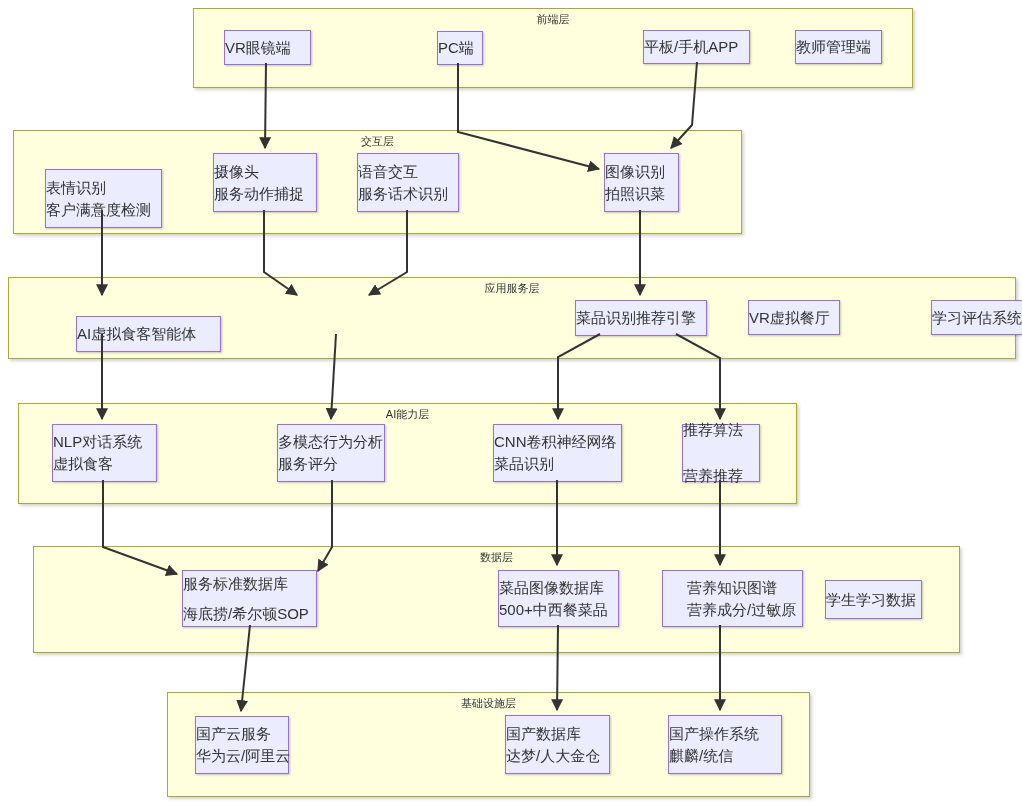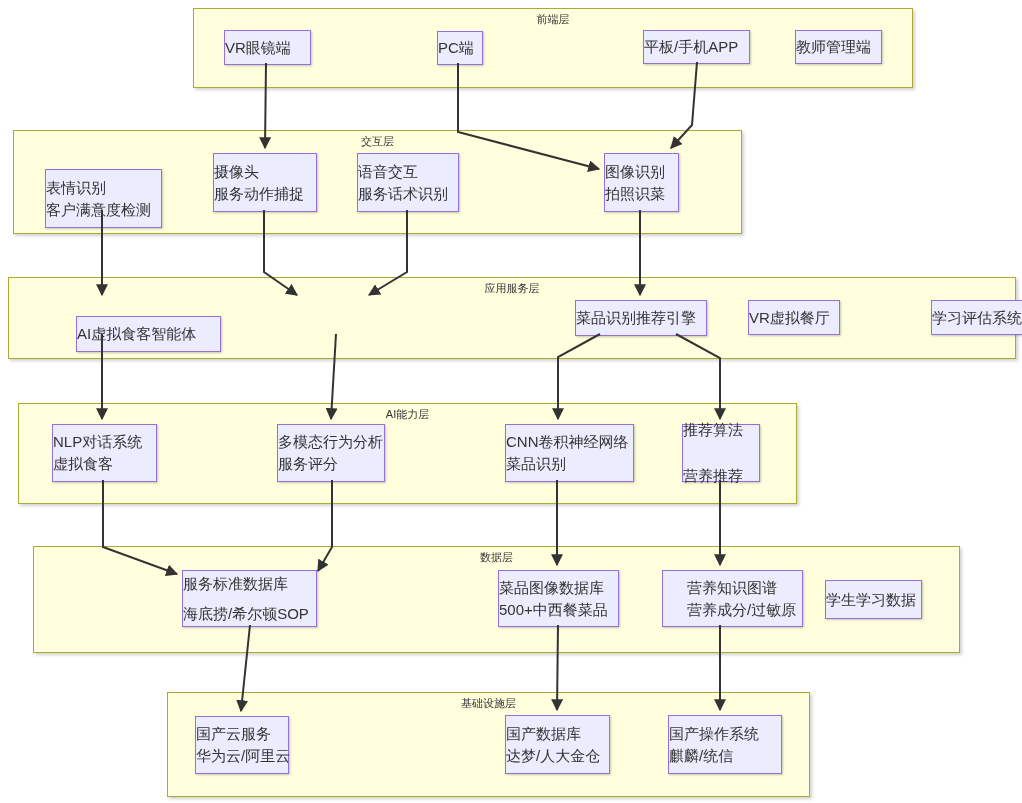--- a/index.html
+++ b/index.html
@@ -115,21 +115,21 @@
       <span class="layer-label">AI能力层</span>
     </div>
     <div class="node" style="left: 52px; top: 424px; width: 103px; height: 56px;">
       <div>NLP对话系统</div>
       <div>虚拟食客</div>
     </div>
     <div class="node" style="left: 277px; top: 424px; width: 106px; height: 56px;">
       <div>多模态行为分析</div>
       <div>服务评分</div>
     </div>
-    <div class="node" style="left: 493px; top: 424px; width: 127px; height: 56px; margin-left: 12px;">
+    <div class="node" style="left: 493px; top: 424px; width: 127px; height: 56px;">
       <div>CNN卷积神经网络</div>
       <div>菜品识别</div>
     </div>
     <div class="node" style="left: 682px; top: 424px; width: 76px; height: 56px; gap: 24px;">
       <div>推荐算法</div>
       <div>营养推荐</div>
     </div>
     <div class="layer" style="left: 33px; top: 546px; width: 925px; height: 105px;">
       <span class="layer-label">数据层</span>
     </div>

